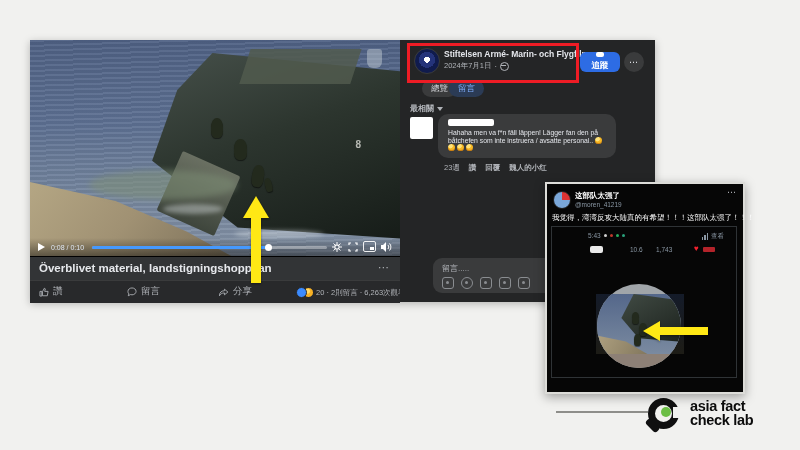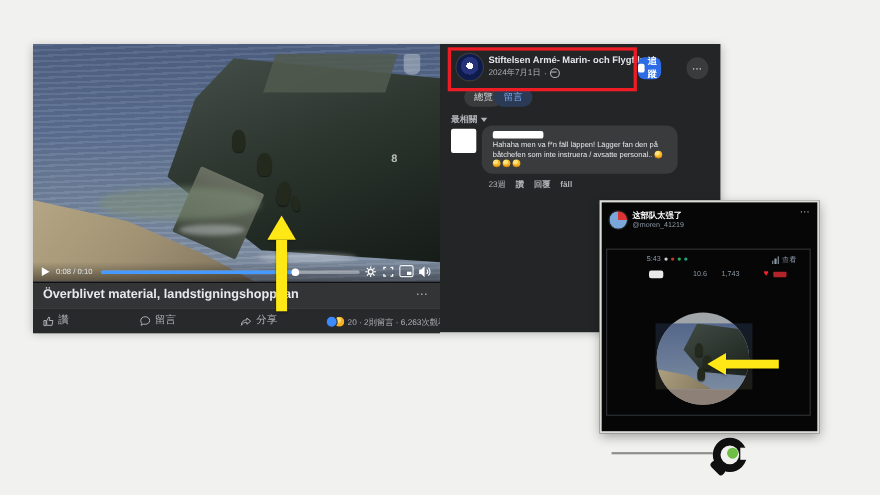--- a/index.html
+++ b/index.html
@@ -188,21 +188,21 @@
     </div>
 
     <div class="abs panel">
       <div class="abs pavatar" style="left:14px;top:8px;"></div>
       <div class="abs pname" style="left:44px;top:9px;">Stiftelsen Armé- Marin- och Flygfilm</div>
       <div class="abs pdate" style="left:44px;top:21px;">
         <span>2024年7月1日</span>
           <span>·</span>
           <span class="globe"></span>
       </div>
-      <div class="abs followbtn" style="left:180px;top:12px;width:21px;height:20px;">
+      <div class="abs followbtn" style="left:180px;top:12px;width:40px;height:20px;flex-direction:column;">
         <span class="fico"></span>
         <span>追蹤</span>
       </div>
       <div class="abs morebtn" style="left:224px;top:12px;">⋯</div>
 
       <div class="abs pill grey" style="left:22px;top:40px;">總覽</div>
       <div class="abs pill blue" style="left:49px;top:40px;">留言</div>
 
       <div class="abs sort" style="left:10px;top:63px;">
         <span>最相關</span>
@@ -218,38 +218,49 @@
           <span class="emoji"></span><br>
           <span class="emoji"></span>
           <span class="emoji"></span>
           <span class="emoji"></span>
         </div>
       </div>
       <div class="abs cmeta" style="left:44px;top:123px;">
         <span>23週</span>
         <b>讚</b>
         <b>回覆</b>
-        <b>fäll</b>
-      </div>
-
+        <b>魏人的小红</b>
+      </div>
+
+      <div class="abs composer" style="left:33px;top:218px;width:212px;height:35px;">
+        <div class="abs chint" style="left:9px;top:5px;">留言.....</div>
+        <div class="abs" style="left:9px;top:19px;display:flex;gap:7px;">
+          <span class="cico"></span>
+          <span class="cico" style="border-radius:50%;"></span>
+          <span class="cico"></span>
+          <span class="cico"></span>
+          <span class="cico"></span>
+        </div>
+      </div>
     </div>
 
     <div class="abs redbox" style="left:377px;top:3px;width:166px;height:34px;"></div>
   </div>
 
   <div class="abs arrowY" style="left:243px;top:196px;">
     <div class="tri-up"></div>
     <div class="yellow" style="width:10px;height:65px;margin-left:8px;"></div>
   </div>
 
   <div class="abs card">
     <div class="abs oavatar" style="left:6px;top:7px;"></div>
     <div class="abs oname" style="left:28px;top:7px;">这部队太强了</div>
     <div class="abs ohandle" style="left:28px;top:17px;">@moren_41219</div>
     <div class="abs dots" style="right:6px;top:3px;font-size:9px;">⋯</div>
+    <div class="abs otext" style="left:5px;top:29px;">我觉得，湾湾反攻大陆真的有希望！！！这部队太强了！！！</div>
 
     <div class="abs obox" style="left:4px;top:42px;width:184px;height:150px;">
       <div class="abs ometa" style="left:36px;top:5px;">
         <span>5:43</span>
         <span class="mdot" style="background:#cfcfcf;"></span>
         <span class="mdot" style="background:#c0392b;"></span>
         <span class="mdot" style="background:#27ae60;"></span>
         <span class="mdot" style="background:#2aa17c;"></span>
       </div>
       <div class="abs ometa" style="right:12px;top:5px;">
@@ -284,15 +295,19 @@
       <div class="yellow" style="width:48px;height:8px;"></div>
     </div>
   </div>
 
   <div class="abs ruleline" style="left:556px;top:411px;width:92px;"></div>
   <div class="abs" style="left:648px;top:397px;width:130px;height:40px;">
     <div class="abs ring" style="left:0;top:1px;"></div>
     <div class="abs ringgap" style="left:25px;top:10px;"></div>
     <div class="abs gdot" style="left:13px;top:10px;"></div>
     <div class="abs handle" style="left:-3px;top:25px;"></div>
+    <div class="abs logotxt" style="left:42px;top:2px;">
+      <div>asia fact</div>
+      <div>check lab</div>
+    </div>
   </div>
 
 </div>
 
 </body></html>

